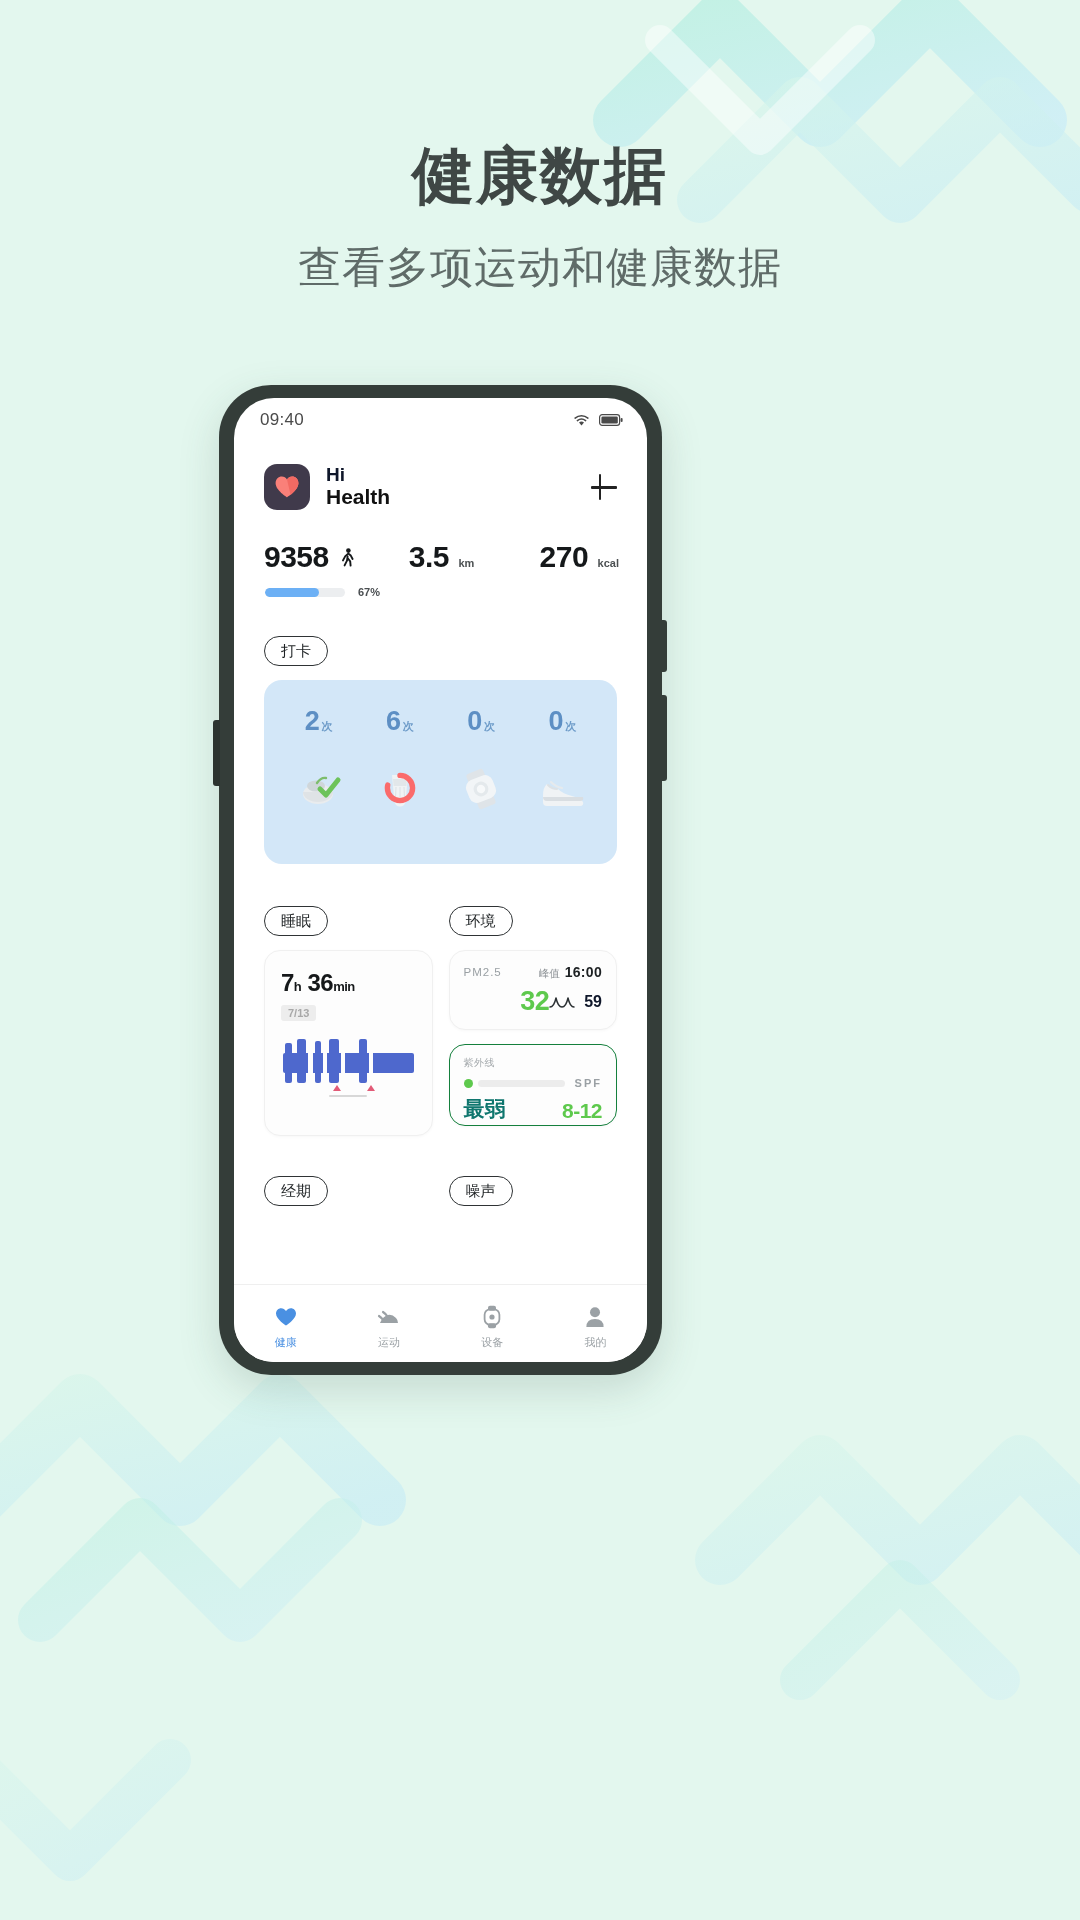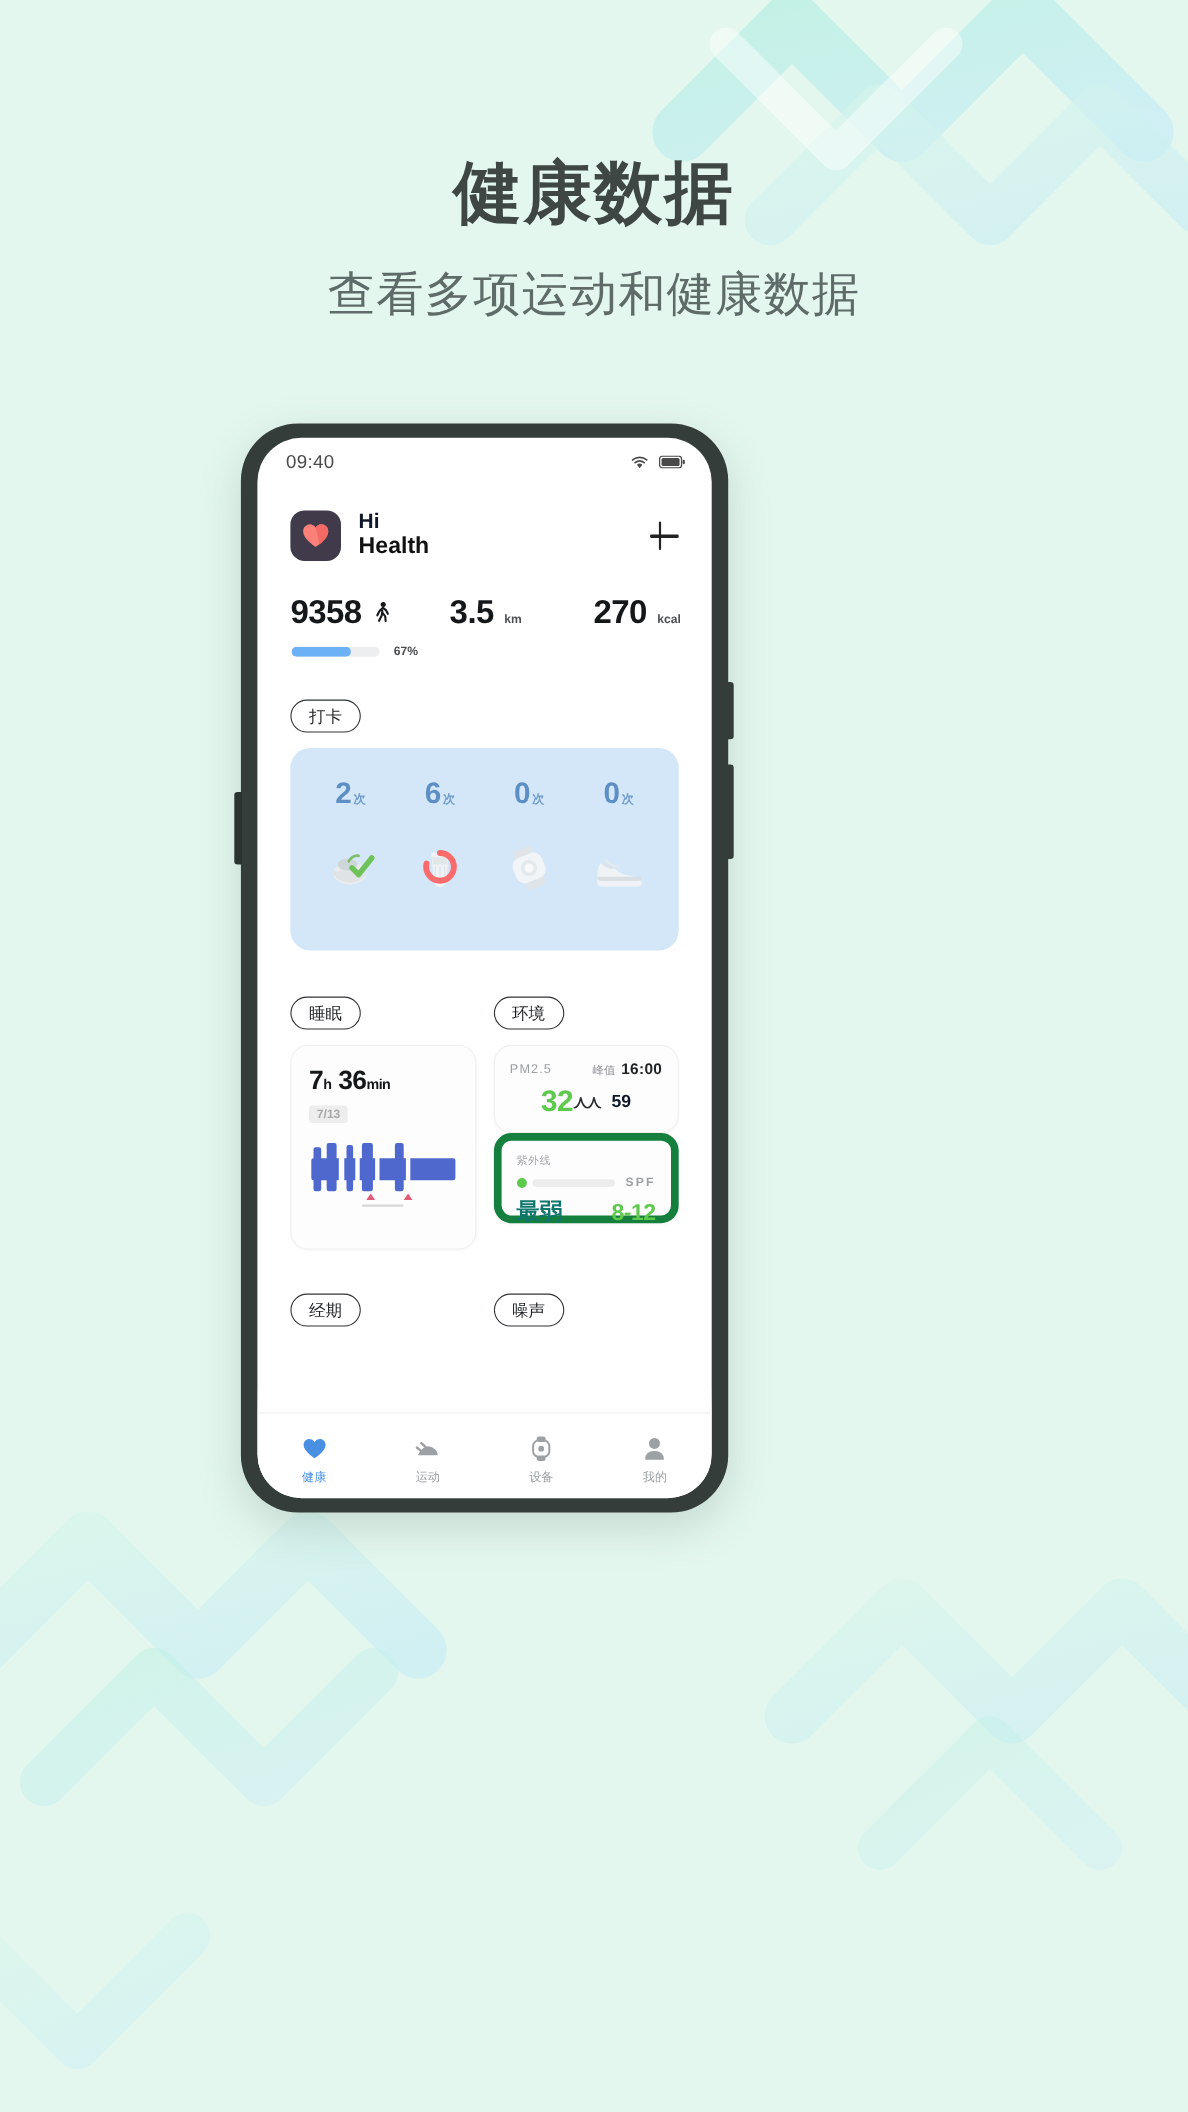--- a/index.html
+++ b/index.html
@@ -146,27 +146,27 @@
   .sleep-foot { margin-top:12px; height:2px; background:#d8d8d8; width:38px; margin-left:auto; margin-right:auto; border-radius:2px; }
 
   .env-card {
     margin-top:14px; background:#fdfdfd; border:1px solid #f0f0f0; border-radius:16px;
     height:80px; padding:12px 14px; box-shadow:0 1px 3px rgba(0,0,0,.03);
   }
   .env-top { display:flex; align-items:center; justify-content:space-between; }
   .env-lbl { font-size:11.5px; color:#9aa0a4; letter-spacing:1px; }
   .env-peak-lbl { font-size:10.5px; color:#8d9296; }
   .env-peak-val { font-size:14px; font-weight:800; color:#1d2123; margin-left:5px; letter-spacing:.3px; }
-  .env-bot { display:flex; align-items:center; justify-content:center; margin-top:5px; }
+  .env-bot { display:flex; align-items:center; justify-content:flex-end; margin-top:5px; }
   .env-big { font-size:27px; font-weight:800; color:#5ec94d; letter-spacing:-.5px; }
   .env-right { display:flex; align-items:center; gap:9px; }
   .env-num2 { font-size:16px; font-weight:600; color:#0f172a; }
 
   .uv-card {
-    background:#fdfdfd; border:7px solid #15803d; border-radius:16px;
+    margin-top:14px; background:#fdfdfd; border:1px solid #15803d; border-radius:16px;
     height:82px; padding:11px 14px; box-shadow:0 1px 3px rgba(0,0,0,.03);
   }
   .uv-lbl { font-size:10px; color:#a4a9ac; letter-spacing:.5px; }
   .uv-mid { display:flex; align-items:center; margin-top:7px; }
   .uv-dot { width:9px; height:9px; border-radius:50%; background:#5ec94d; flex:0 0 auto; }
   .uv-track { flex:1; height:7px; background:#ececec; border-radius:4px; margin-left:5px; }
   .uv-spf { font-size:11px; color:#9aa0a4; letter-spacing:2px; font-weight:600; margin-left:10px; }
   .uv-bot { display:flex; align-items:flex-end; justify-content:space-between; margin-top:6px; }
   .uv-level { font-size:21px; font-weight:800; color:#0f766e; }
   .uv-val { font-size:21px; font-weight:800; color:#5ec94d; letter-spacing:-.5px; }

